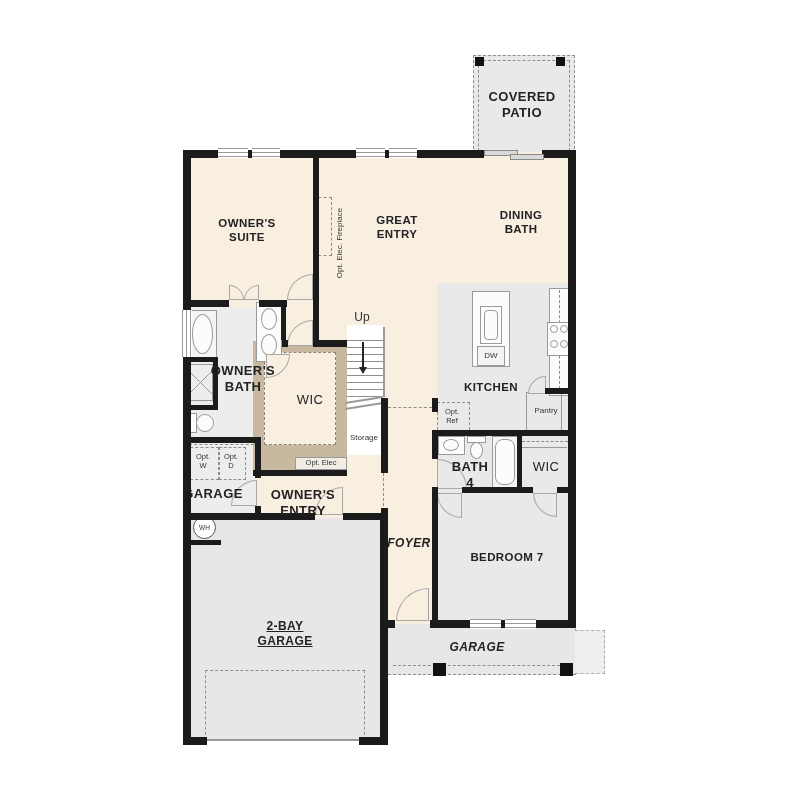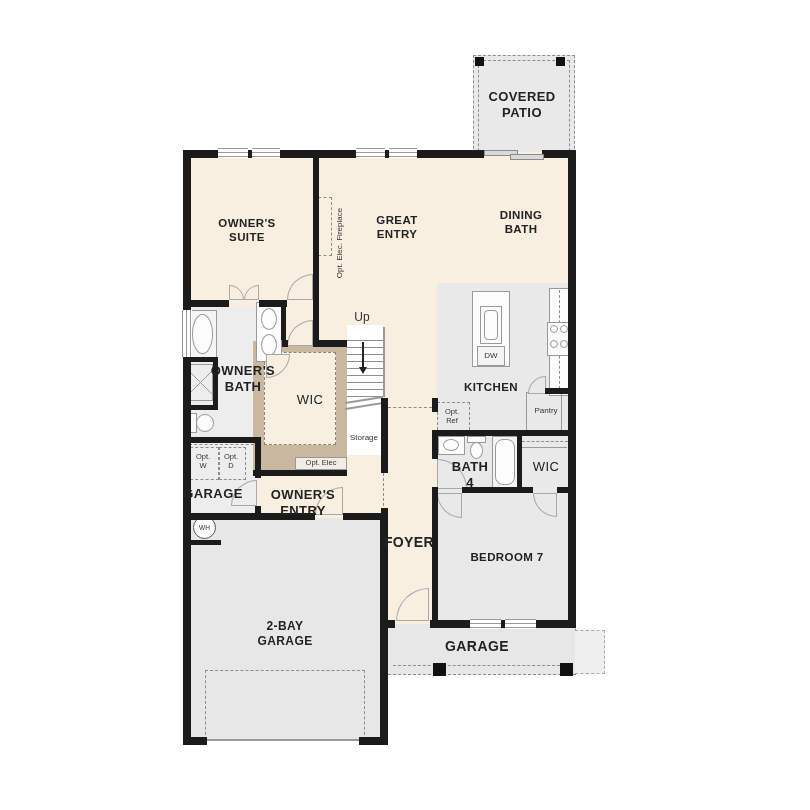--- a/index.html
+++ b/index.html
@@ -3,23 +3,23 @@
 <meta charset="utf-8">
 <style>
   html,body{margin:0;padding:0;background:#ffffff;}
   #canvas{position:relative;width:810px;height:810px;background:#fff;overflow:hidden;
           font-family:"Liberation Sans",sans-serif;}
   .abs{position:absolute;}
   .fill{position:absolute;}
   .wall{position:absolute;background:var(--wall-dark,#1b1b1b);}
   .lbl{position:absolute;transform:translate(-50%,-50%);font-weight:bold;font-size:11.5px;
        color:#222;text-align:center;white-space:pre-line;line-height:1.25;letter-spacing:.4px;}
-  .lbl.md{font-size:14px;}
+  .lbl.md{font-size:12px;font-style:italic;}
   .lbl.sm{font-size:13px;}
-  .lbl.xl{font-size:12px;}
+  .lbl.xl{font-size:12px;text-decoration:underline;}
   .xs{position:absolute;transform:translate(-50%,-50%);font-size:8px;font-weight:normal;
       color:#333;text-align:center;white-space:pre-line;line-height:1.15;letter-spacing:0;}
   .xxs{font-size:7.5px;}
   .vlbl{position:absolute;transform:translate(-50%,-50%) rotate(-90deg);font-size:8px;
         color:#333;white-space:nowrap;}
   .dash{position:absolute;border:1px dashed #8d8d8d;background:transparent;}
   .dash-h{position:absolute;border-top:1px dashed #8d8d8d;}
   .dash-v{position:absolute;border-left:1px dashed #8d8d8d;}
   .fx{position:absolute;background:#fcfcfc;border:1px solid #9a9a9a;box-sizing:border-box;}
   .oval{position:absolute;background:#fcfcfc;border:1px solid #9a9a9a;border-radius:50%;box-sizing:border-box;}

